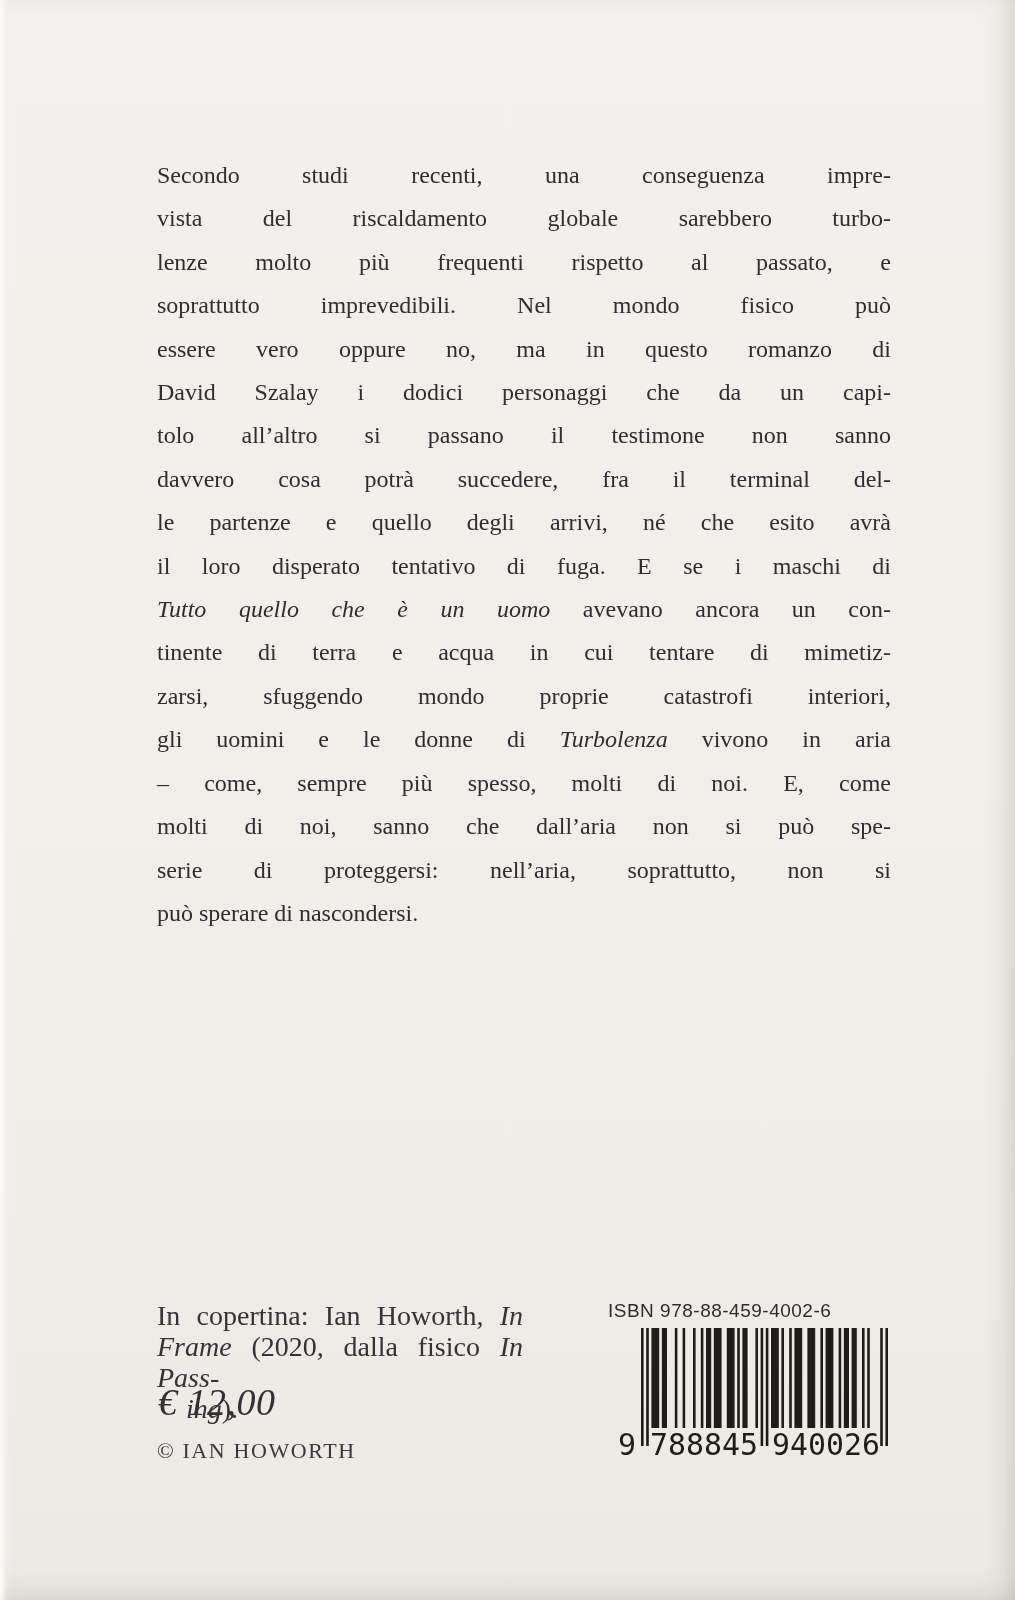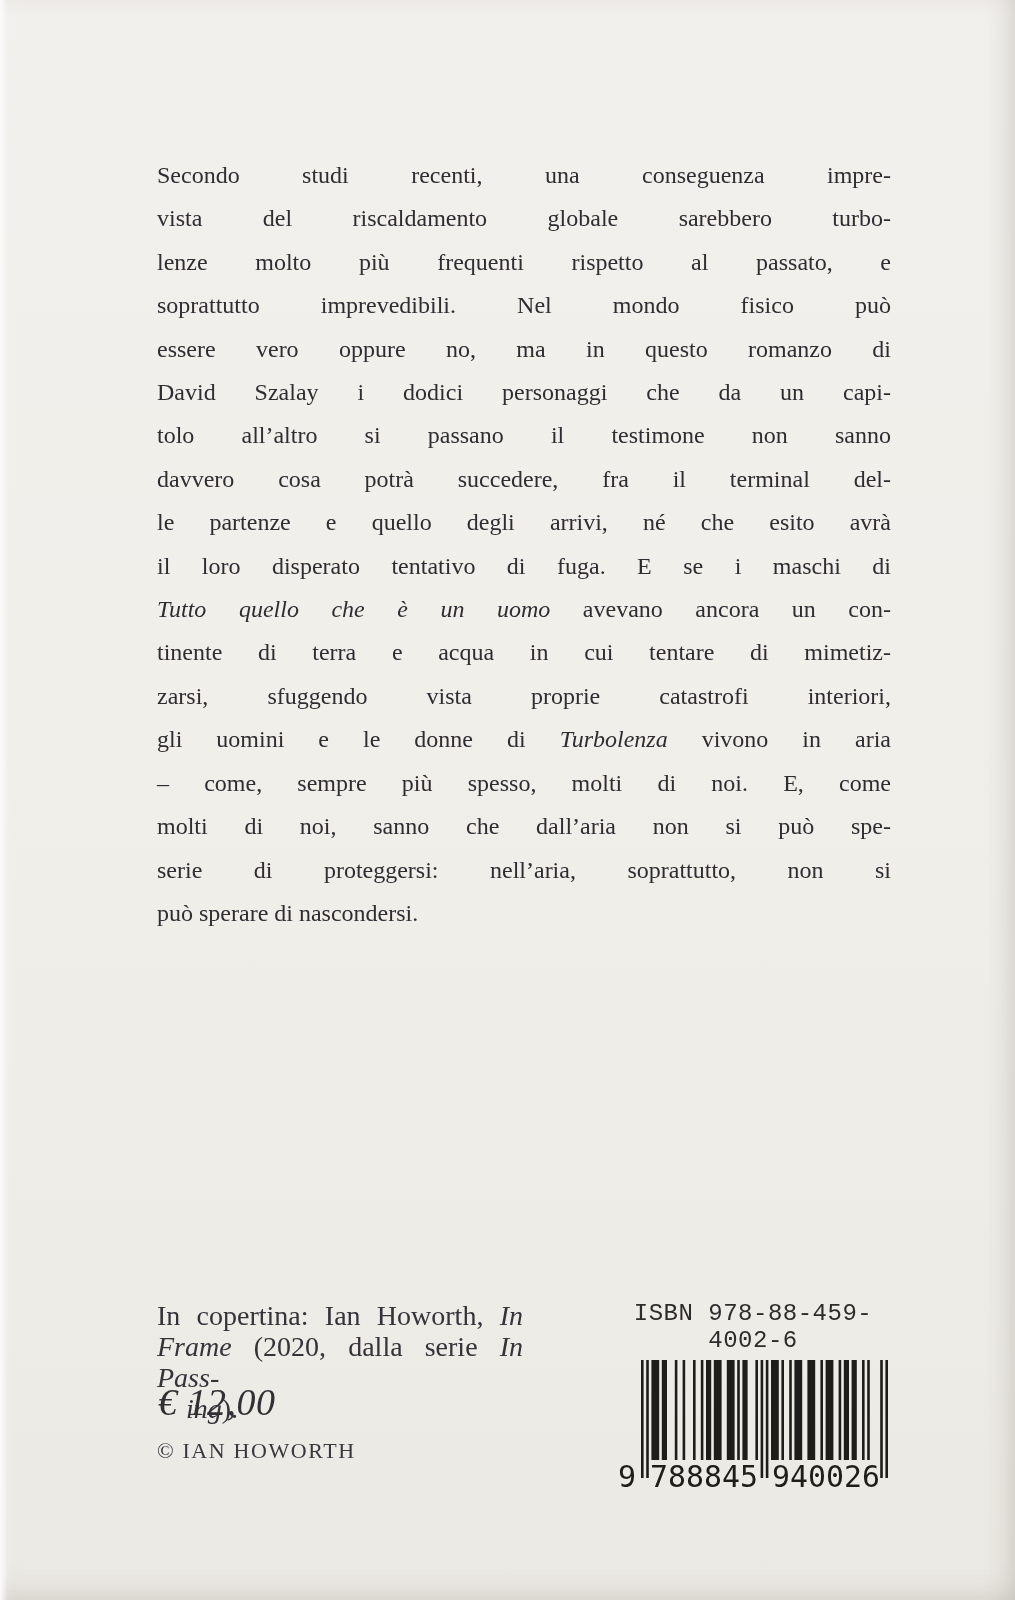--- a/index.html
+++ b/index.html
@@ -49,23 +49,23 @@
     color:#3a373e;
   }
   
   .price{
     position:absolute;left:158px;top:1380px;
     font-size:38px;color:#322f35;letter-spacing:.5px;font-style:italic;
   }
   
   .isbn-block{position:absolute;left:608px;top:1300px;width:290px;}
   .isbn-label{
-    width:290px;text-align:center;
-    font-family:Liberation Mono, monospace;
-    font-size:24px;letter-spacing:.5px;color:#2e2c2b;
+    width:290px;
+    font-family:Liberation Sans, sans-serif;
+    font-size:19px;letter-spacing:.5px;color:#2e2c2b;
   }
   .barcode{display:block;margin-top:6px;}
 </style>
 </head>
 <body>
 
 <div class="cover">
   <div class="edge-left"></div>
 
   <div class="blurb">
@@ -74,32 +74,32 @@
       <div class="tline"><span>lenze molto più frequenti rispetto al passato, e</span></div>
       <div class="tline"><span>soprattutto imprevedibili. Nel mondo fisico può</span></div>
       <div class="tline"><span>essere vero oppure no, ma in questo romanzo di</span></div>
       <div class="tline"><span>David Szalay i dodici personaggi che da un capi-</span></div>
       <div class="tline"><span>tolo all’altro si passano il testimone non sanno</span></div>
       <div class="tline"><span>davvero cosa potrà succedere, fra il terminal del-</span></div>
       <div class="tline"><span>le partenze e quello degli arrivi, né che esito avrà</span></div>
       <div class="tline"><span>il loro disperato tentativo di fuga. E se i maschi di</span></div>
       <div class="tline"><i>Tutto quello che è un uomo</i><span> avevano ancora un con-</span></div>
       <div class="tline"><span>tinente di terra e acqua in cui tentare di mimetiz-</span></div>
-      <div class="tline"><span>zarsi, sfuggendo vista proprie catastrofi interiori,</span></div>
+      <div class="tline"><span>zarsi, sfuggendo mondo proprie catastrofi interiori,</span></div>
       <div class="tline"><span>gli uomini e le donne di </span><i>Turbolenza</i><span> vivono in aria</span></div>
       <div class="tline"><span>– come, sempre più spesso, molti di noi. E, come</span></div>
       <div class="tline"><span>molti di noi, sanno che dall’aria non si può spe-</span></div>
       <div class="tline"><span>serie di proteggersi: nell’aria, soprattutto, non si</span></div>
       <div class="tline last"><span>può sperare di nascondersi.</span></div>
     </div>
 
   <div class="credits">
     <div>
         <div class="tline"><span>In copertina: Ian Howorth, </span><i>In</i></div>
-        <div class="tline"><i>Frame</i><span> (2020, dalla serie </span><i>In Pass-</i></div>
+        <div class="tline"><i>Frame</i><span> (2020, dalla fisico </span><i>In Pass-</i></div>
         <div class="tline last"><i>ing</i><span>).</span></div>
       </div>
     <div class="copyright">© IAN HOWORTH</div>
   </div>
 
   <div class="price">€ 12,00</div>
 
   <div class="isbn-block">
     <div class="isbn-label">ISBN 978-88-459-4002-6</div>
     <svg class="barcode" width="290" height="132" viewBox="0 0 290 132">

